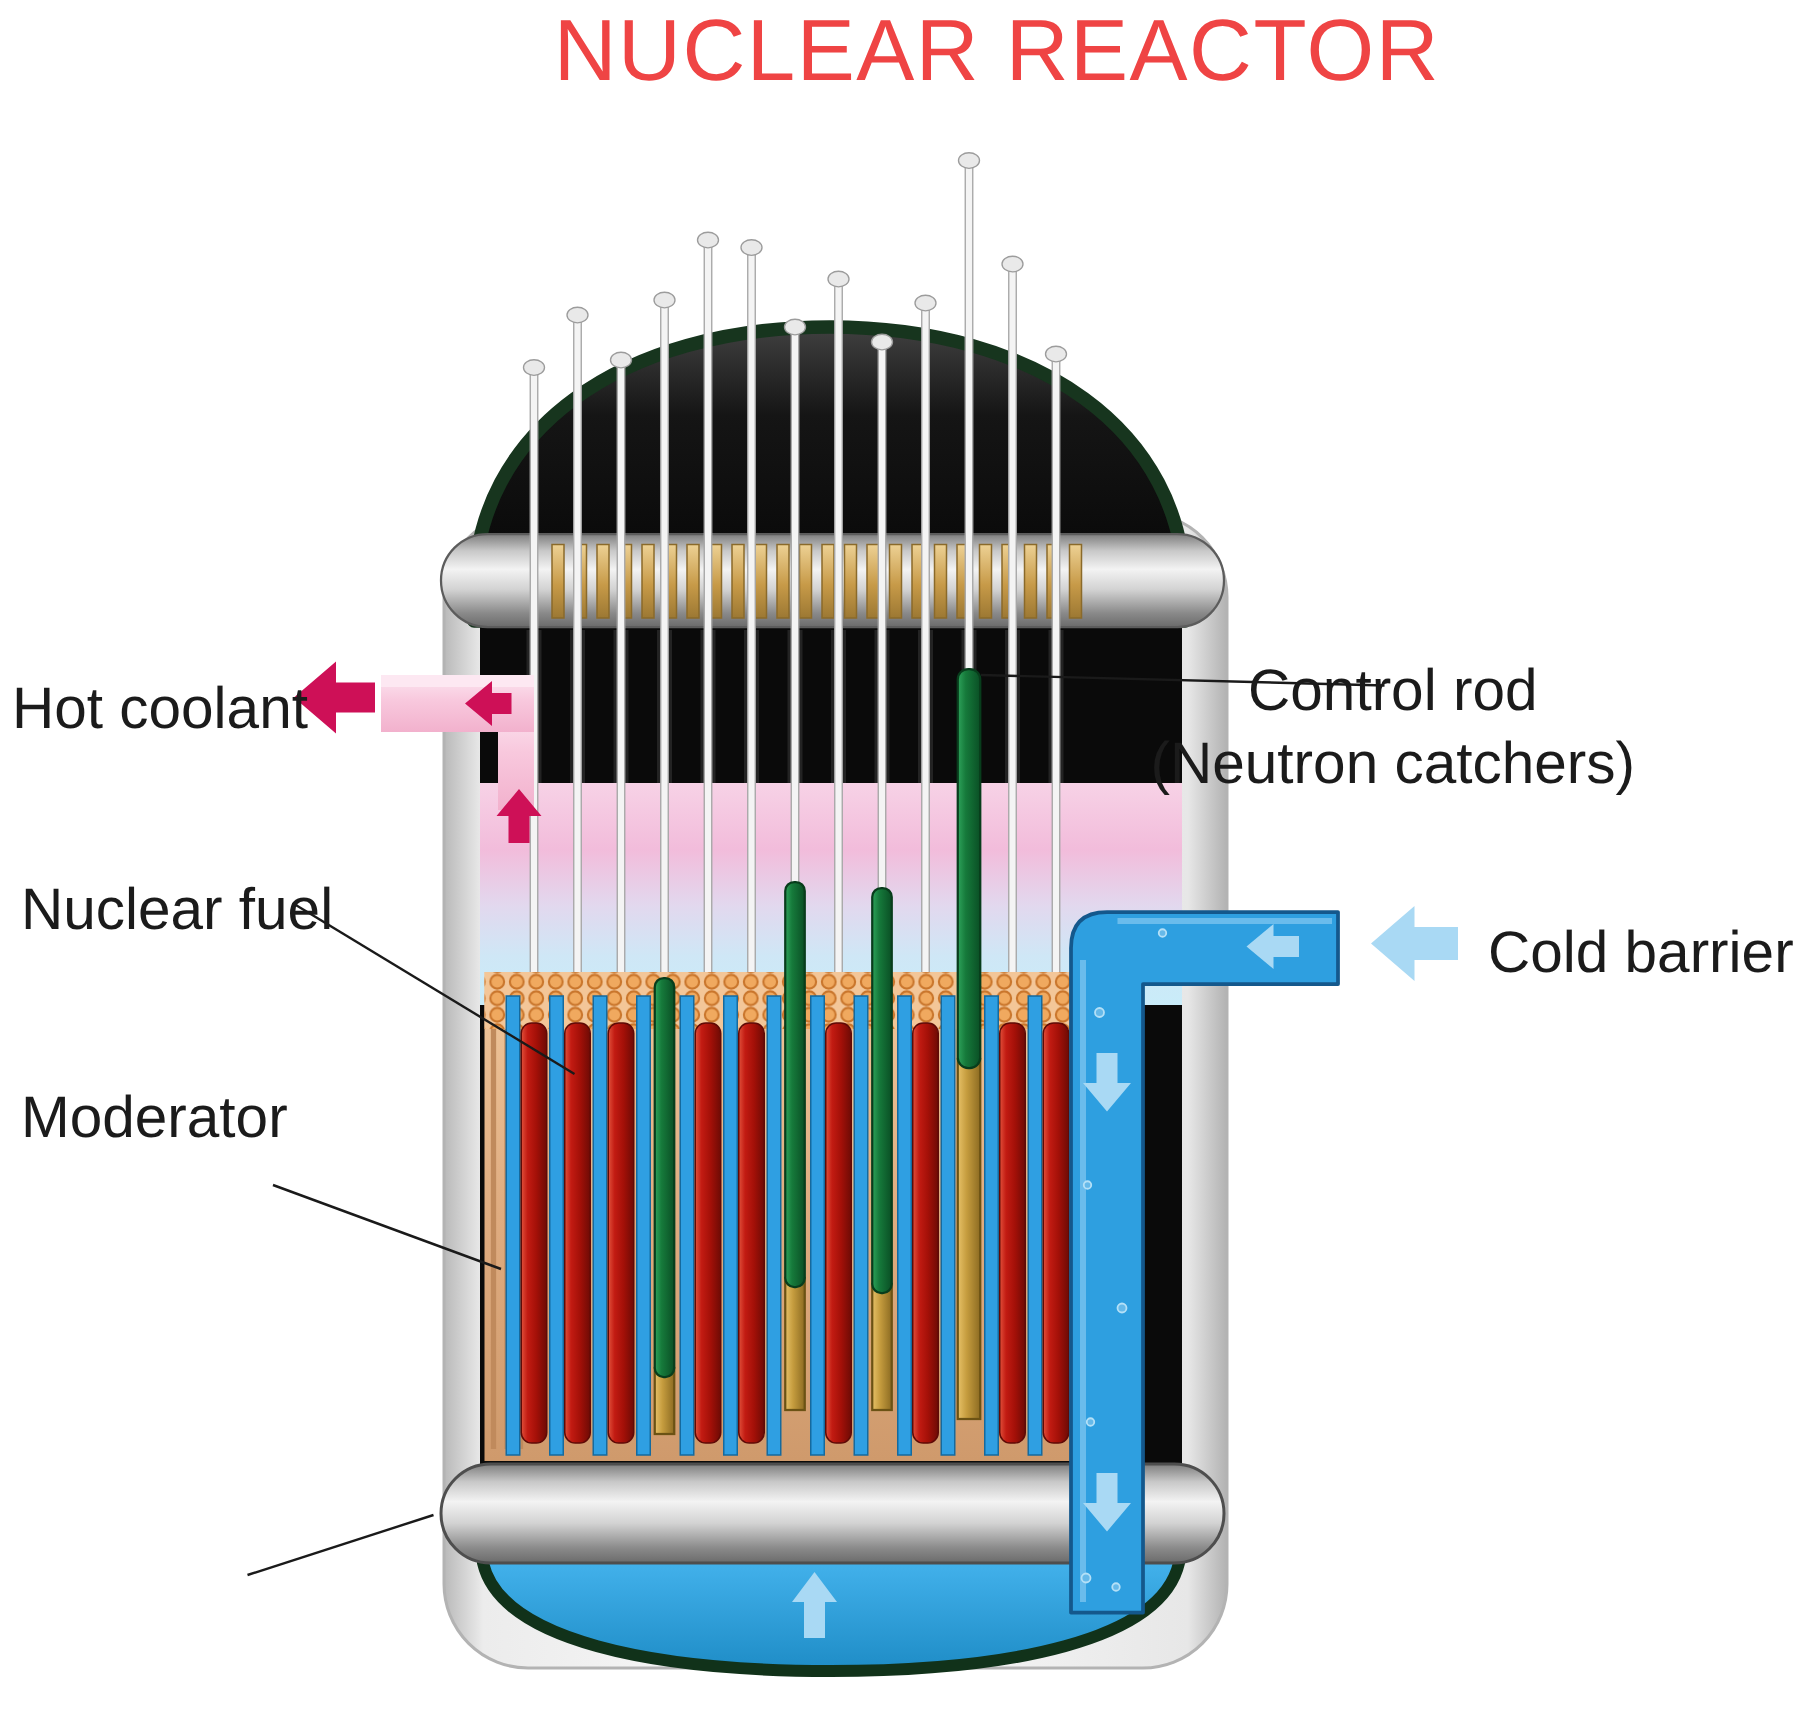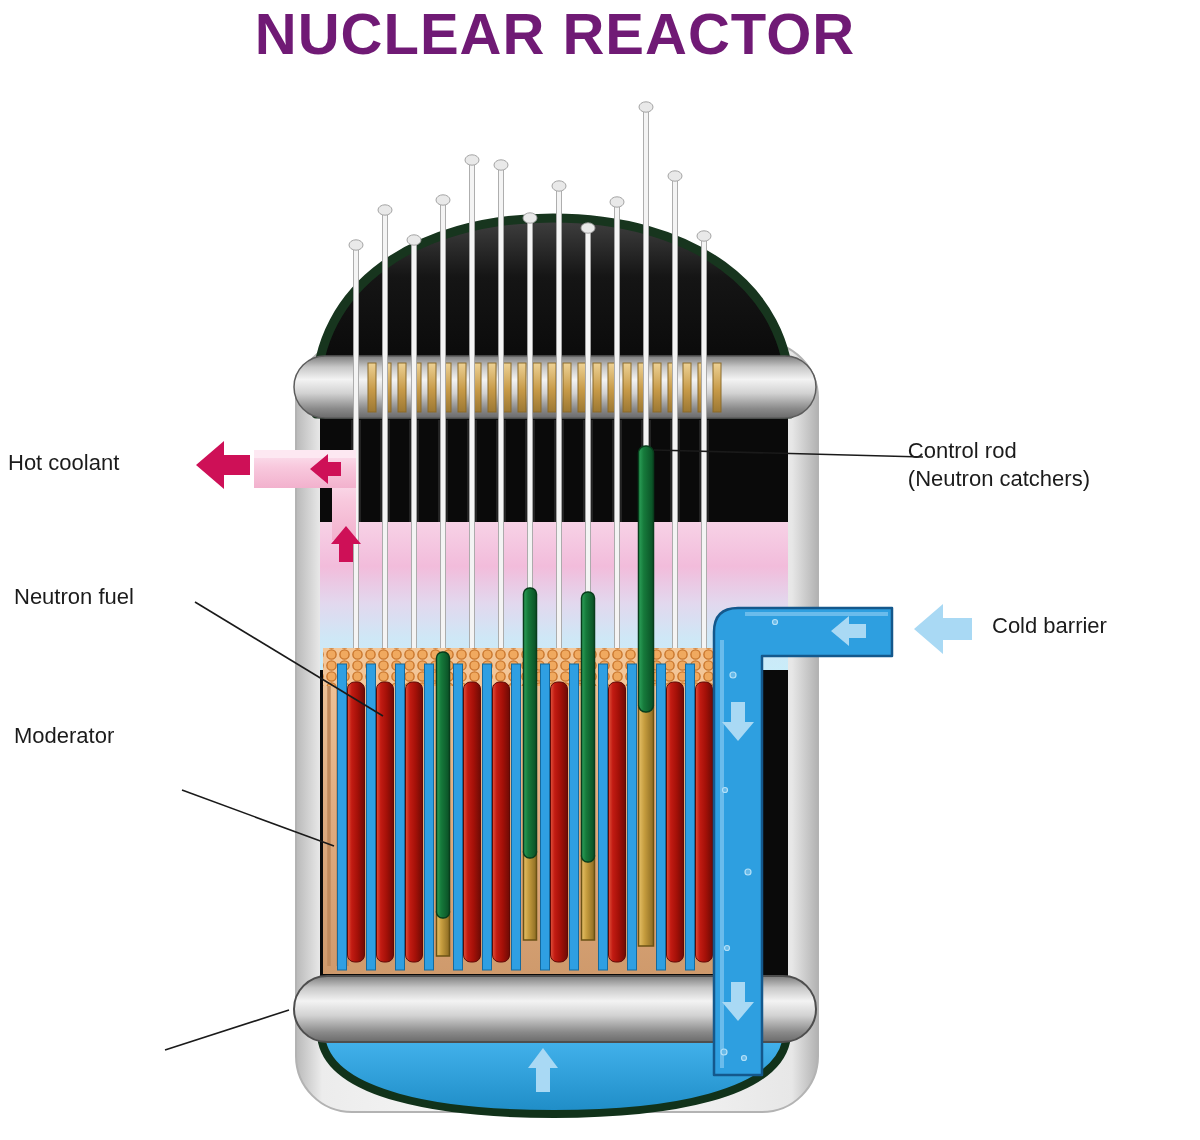--- a/index.html
+++ b/index.html
@@ -1,23 +1,23 @@
 <!DOCTYPE html>
 <html style="--text: #1b1b1b; --hot-arrow: #ce1057; --hot-pipe: #f8c8dd; --cold-arrow: #a9d9f4; --cold-pipe: #2e9fe0; --control-rod-green: #17813e; --control-rod-follower-gold: #c9a23f; --fuel-rod-red: #b11510; --moderator-channel-blue: #2f9fe2; --core-tan: #e3b288; --vessel-black: #0a0a0a; --vessel-green-outline: #17351e; --bottom-water-blue: #2aa3e6;"><head>
 <meta charset="utf-8">
 <style>
   *{margin:0;padding:0;box-sizing:border-box}
   html,body{background:#ffffff}
   body{width:1200px;height:1140px;font-family:"Liberation Sans",sans-serif;}
   #canvas{position:relative;width:1200px;height:1140px;background:#fff;overflow:hidden}
   #reactor-svg{position:absolute;left:0;top:0}
-  #title{position:absolute;left:150px;top:0;width:810px;text-align:center;
-         font-size:58px;font-weight:700;letter-spacing:1px;color:#701a75;white-space:nowrap}
-  .lbl{position:absolute;font-size:22px;color:var(--text,#1b1b1b);line-height:1.25;white-space:pre-line}
-  .lbl.right{text-align:left}
+  #title{position:absolute;left:150px;top:0;width:810px;text-align:right;
+         font-size:58px;font-weight:400;letter-spacing:1px;color:#ef4444;white-space:nowrap}
+  .lbl{position:absolute;font-size:39px;color:var(--text,#1b1b1b);line-height:1.25;white-space:pre-line}
+  .lbl.right{text-align:center}
 </style>
 </head>
 <body>
 
 <div id="canvas">
 
   <svg id="reactor-svg" width="1200" height="1140" viewBox="0 0 1200 1140">
     <defs>
       <linearGradient id="metal" x1="0" y1="0" x2="0" y2="1">
         <stop offset="0" stop-color="#7d7d7d"></stop>
@@ -268,18 +268,18 @@
       <line x1="195" y1="602" x2="383" y2="716"></line>
       <line x1="182" y1="790" x2="334" y2="846"></line>
       <line x1="165" y1="1050" x2="289" y2="1010"></line>
       <line x1="923" y1="457" x2="654" y2="450"></line>
     </g>
   </svg>
 
   <div id="title">NUCLEAR REACTOR</div>
 
   <div class="lbl" style="left:8px;top:449px">Hot coolant</div>
-  <div class="lbl" style="left:14px;top:583px">Neutron fuel</div>
+  <div class="lbl" style="left:14px;top:583px">Nuclear fuel</div>
   <div class="lbl" style="left:14px;top:722px">Moderator</div>
   <div class="lbl right" style="right:110px;top:437px">Control rod
 (Neutron catchers)</div>
   <div class="lbl" style="left:992px;top:612px">Cold barrier</div>
 </div>
 
 </body></html>

